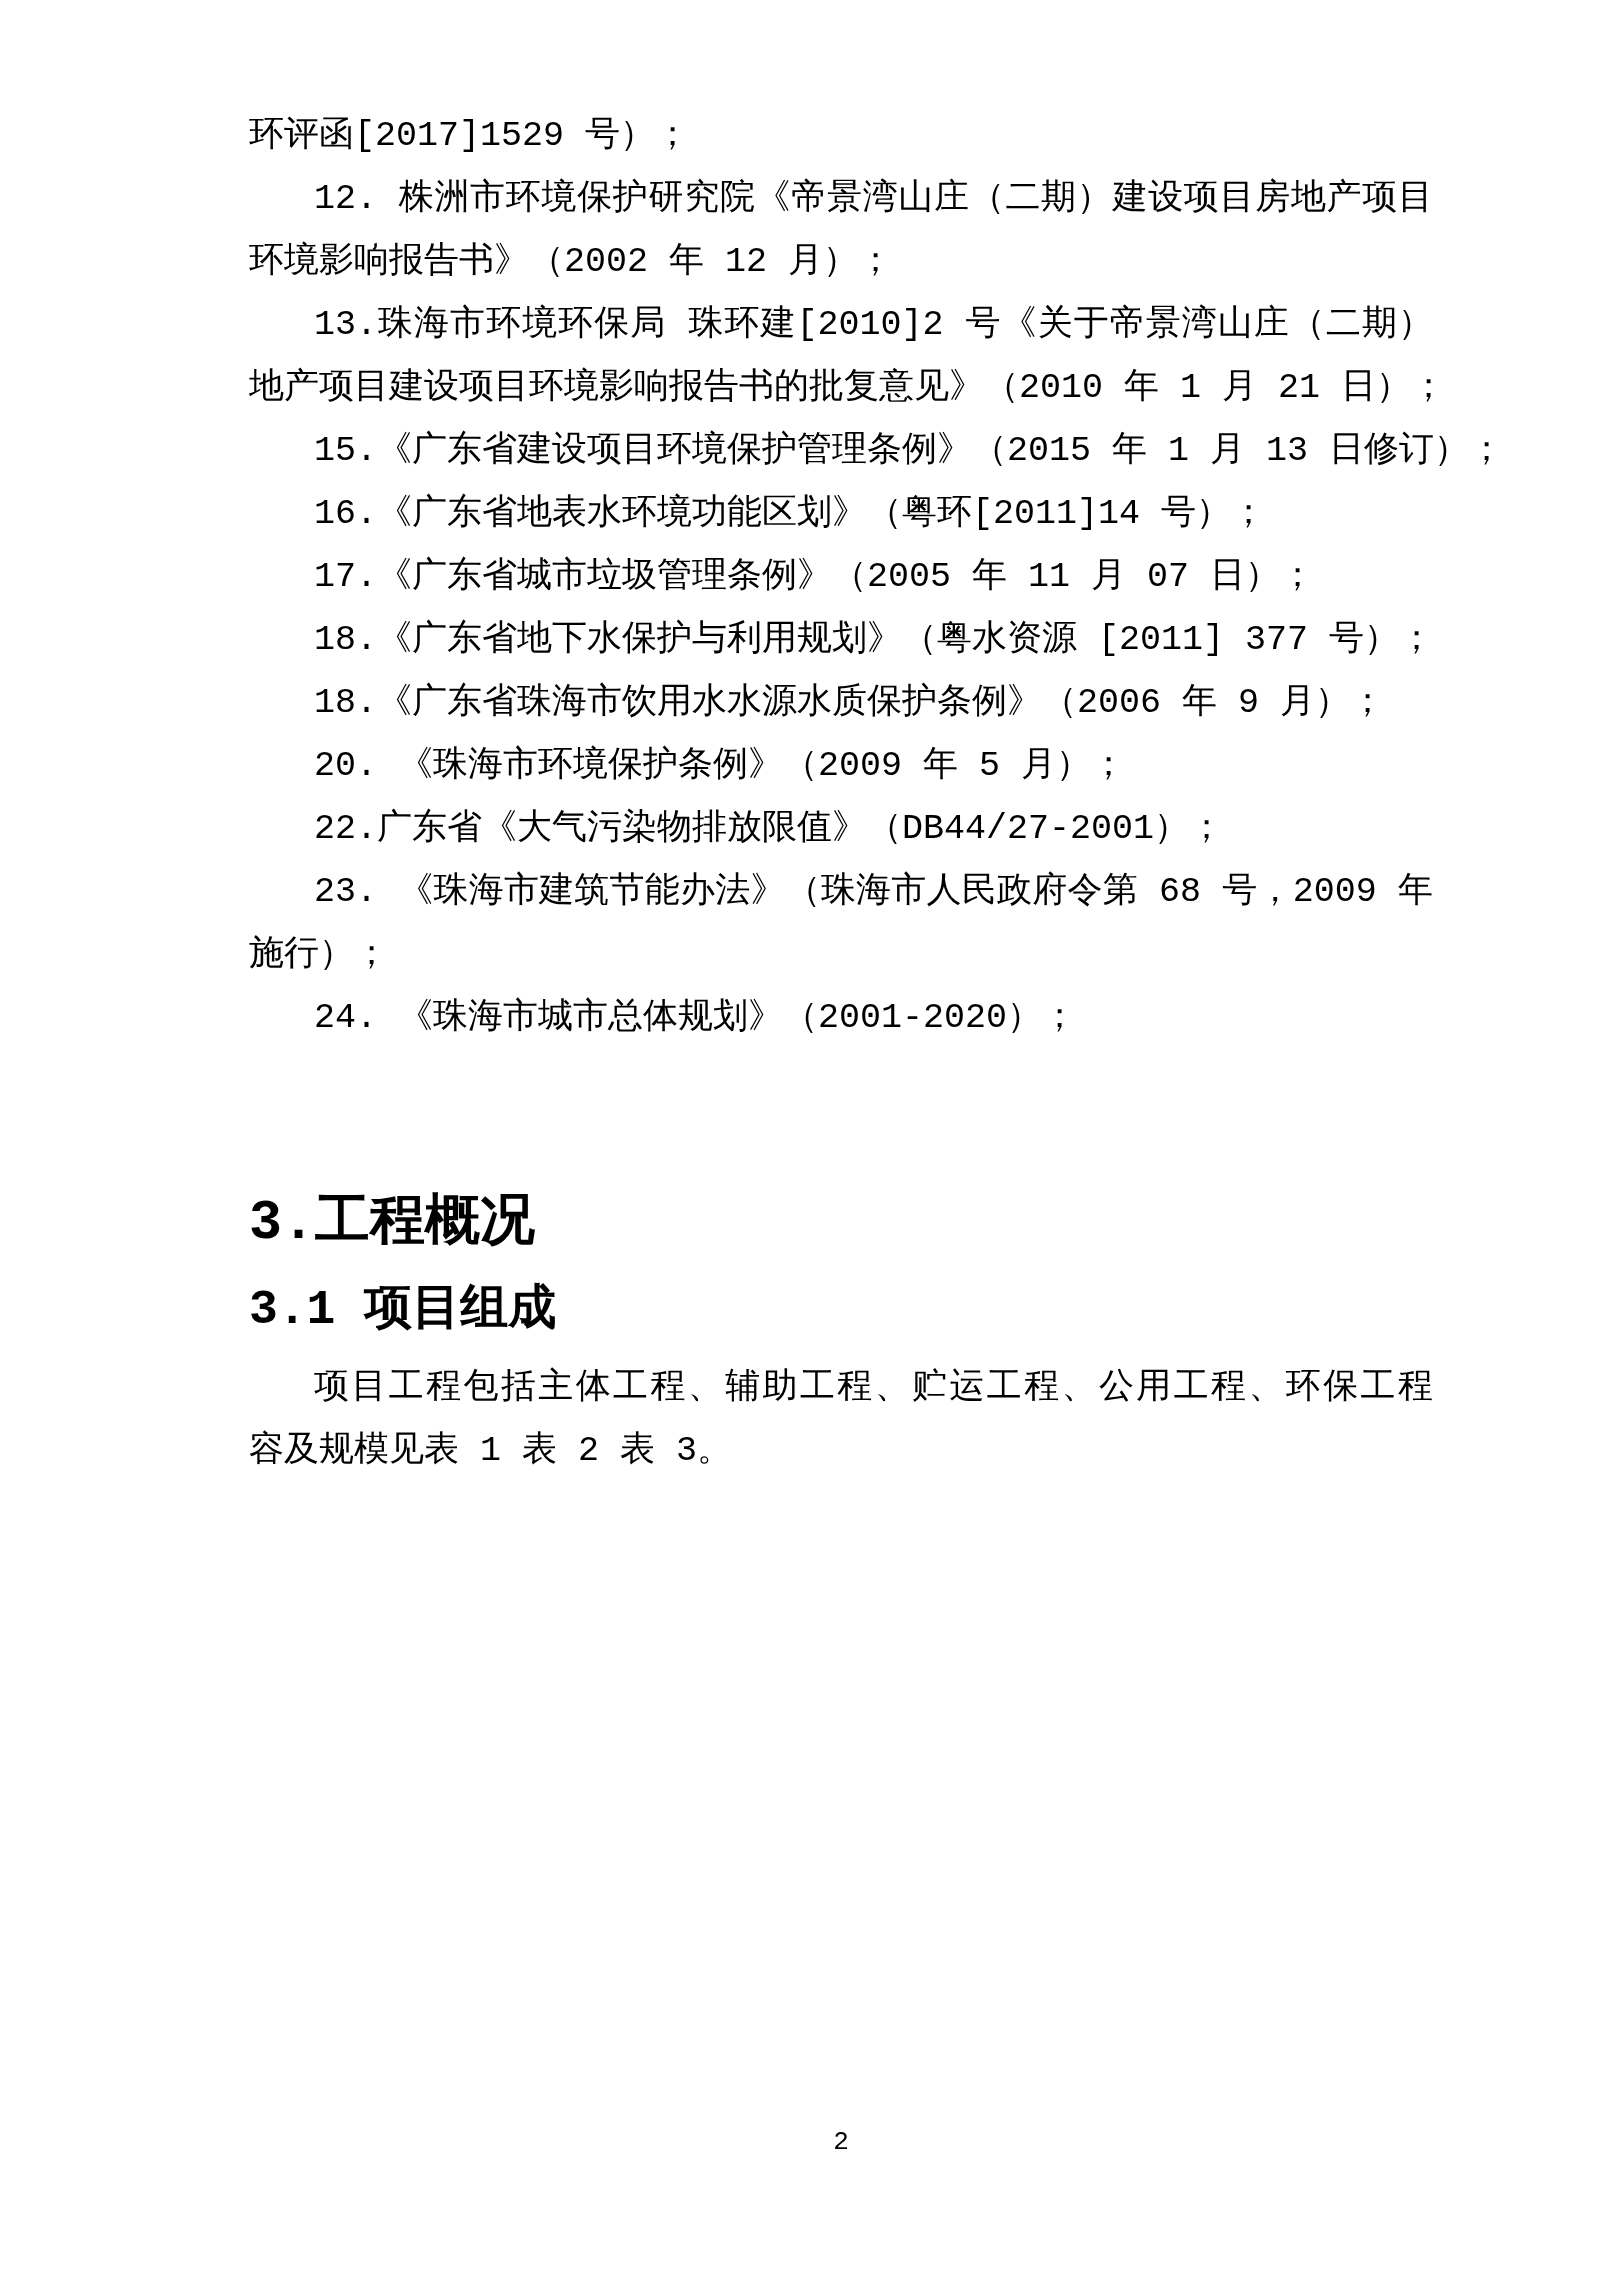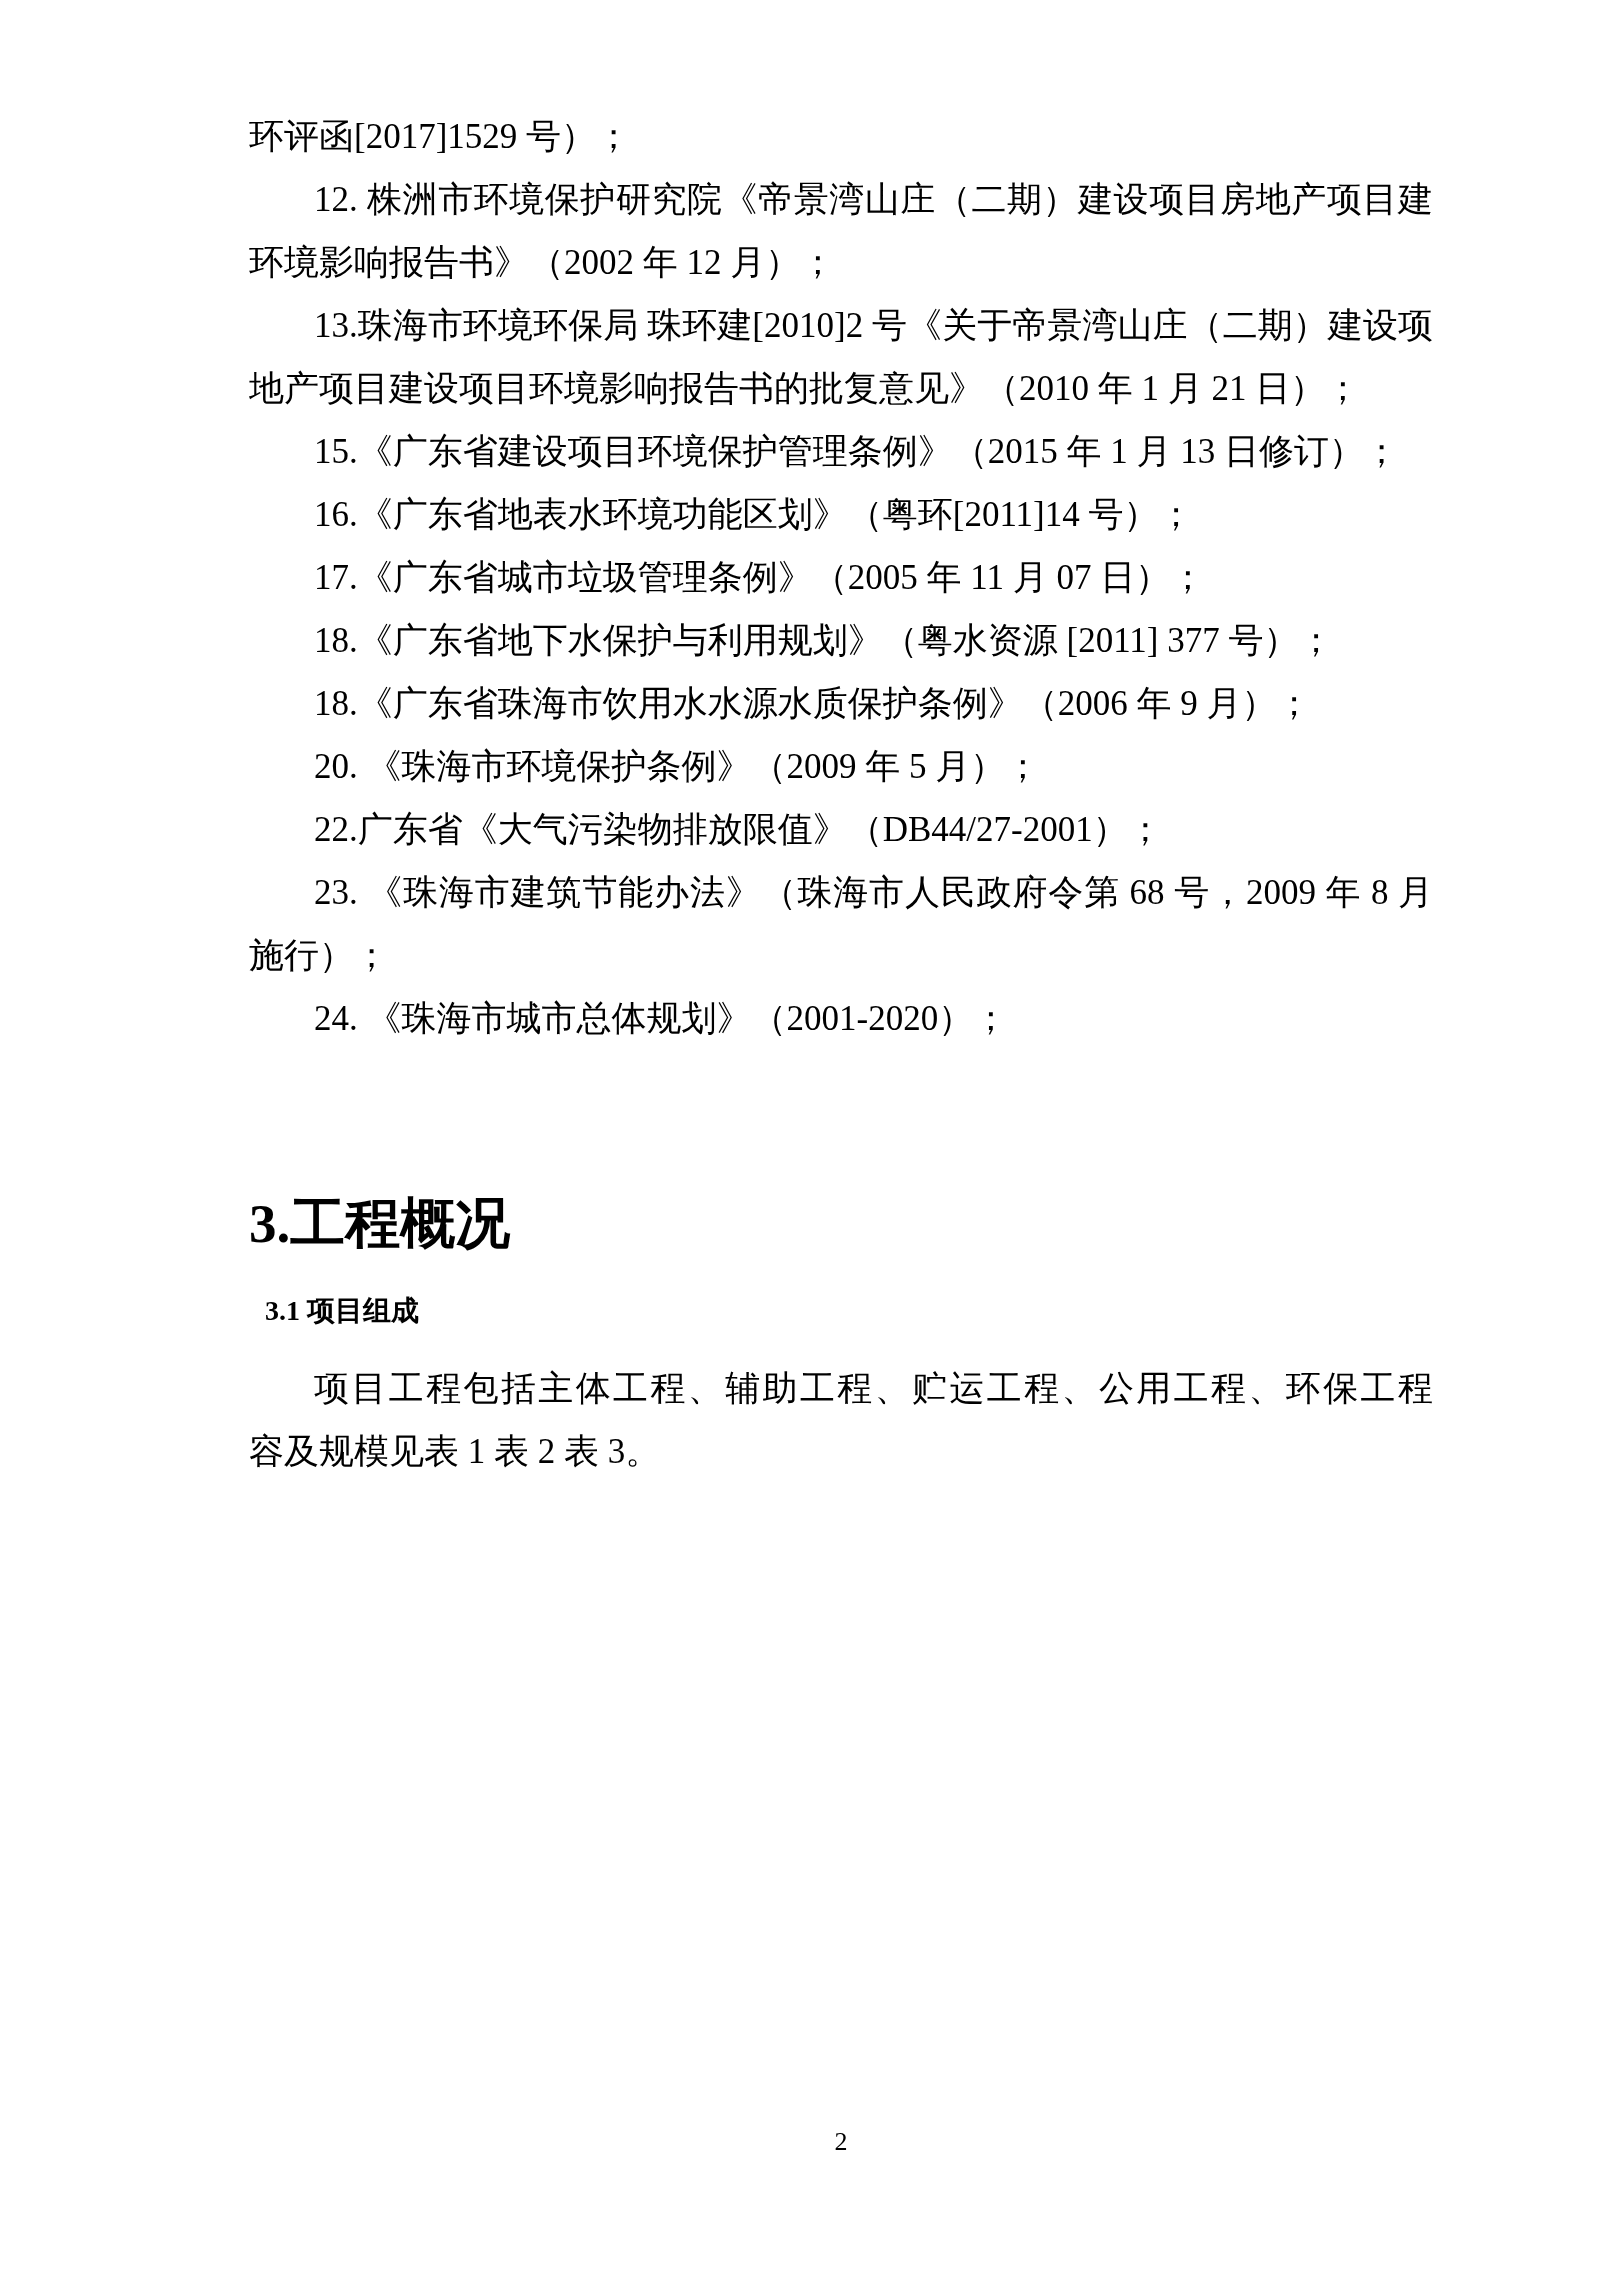--- a/index.html
+++ b/index.html
@@ -3,21 +3,21 @@
 <meta charset="utf-8">
 <style>
   * { margin: 0; padding: 0; box-sizing: border-box; }
   html, body { background: #ffffff; }
   .page {
     position: relative;
     width: 1623px;
     height: 2295px;
     background: #ffffff;
     color: #000000;
-    font-family: Liberation Serif, serif;
+    font-family: Liberation Mono, monospace;
     overflow: hidden;
   }
   .body-lines {
     position: absolute;
     left: 249px;
     top: 105px;
     width: 1184px;
     font-size: 35px;
     line-height: 63px;
   }
@@ -39,25 +39,24 @@
     top: 1202px;
     font-size: 55px;
     line-height: 43px;
     font-weight: bold;
     white-space: nowrap;
   }
   .h2 {
     position: absolute;
     left: 249px;
     top: 1291px;
-    font-size: 28px;
+    font-size: 48px;
     line-height: 39px;
     font-weight: bold;
     white-space: nowrap;
-    margin-left: 16px;
   }
   .para {
     position: absolute;
     left: 249px;
     top: 1357px;
     width: 1184px;
     font-size: 35px;
     line-height: 63px;
   }
   .page-number {

